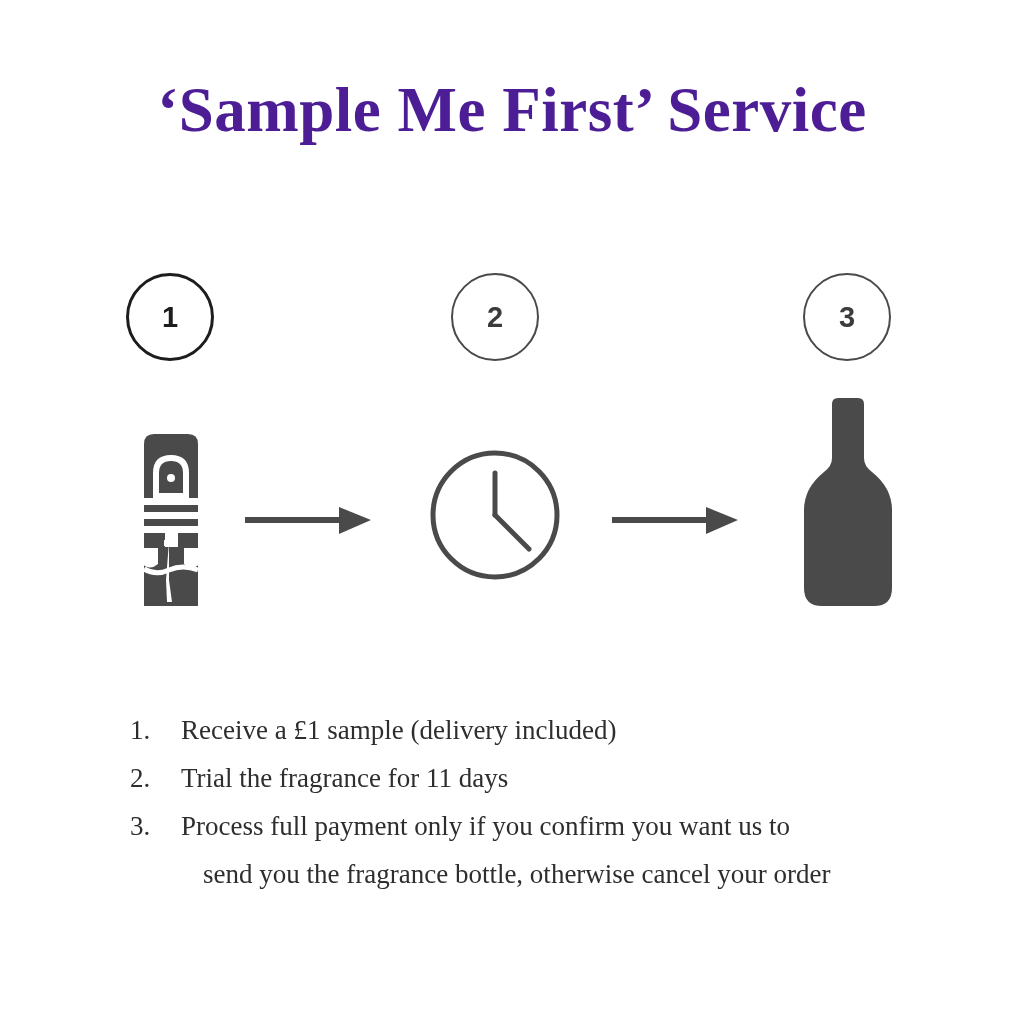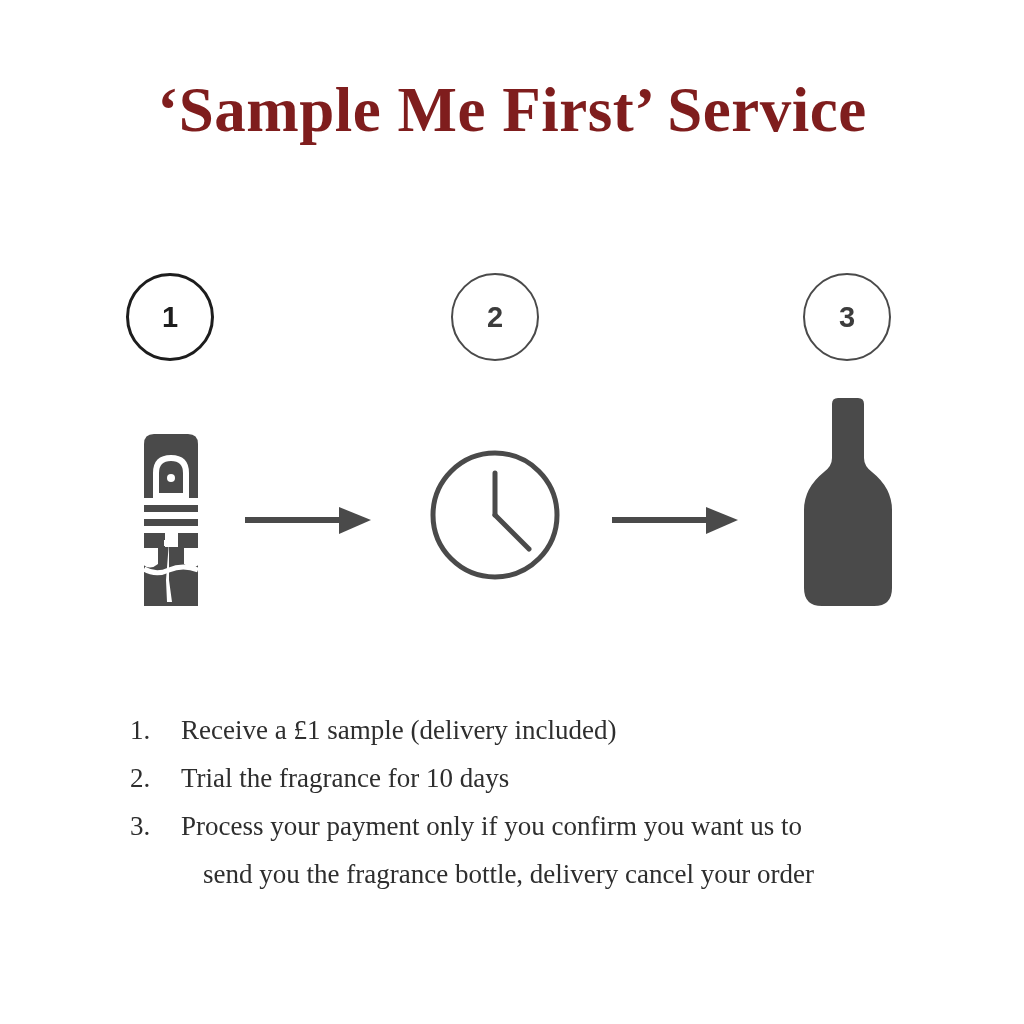--- a/index.html
+++ b/index.html
@@ -26,21 +26,21 @@
   .title {
     position: absolute;
     top: 74px;
     left: 0;
     width: 1024px;
     text-align: center;
     font-family: "Liberation Serif", serif;
     font-weight: bold;
     font-size: 63px;
     letter-spacing: 0.5px;
-    color: #7f1d1d;
+    color: #4c1d95;
     white-space: nowrap;
   }
 
   
   .step-circle {
     position: absolute;
     width: 88px;
     height: 88px;
     border-radius: 50%;
     box-sizing: border-box;
@@ -196,26 +196,26 @@
 
   <div class="steps-list">
 
     <div class="step-row">
       <span class="step-marker">1.</span>
       <span class="step-text">Receive a £1 sample (delivery included)</span>
     </div>
 
     <div class="step-row">
       <span class="step-marker">2.</span>
-      <span class="step-text">Trial the fragrance for 10 days</span>
+      <span class="step-text">Trial the fragrance for 11 days</span>
     </div>
 
     <div class="step-row">
       <span class="step-marker">3.</span>
       <span class="step-text">
-        <span>Process your payment only if you confirm you want us to</span>
-        <span class="cont">send you the fragrance bottle, delivery cancel your order</span>
+        <span>Process full payment only if you confirm you want us to</span>
+        <span class="cont">send you the fragrance bottle, otherwise cancel your order</span>
       </span>
     </div>
 
   </div>
 
 </div>
 
 </body></html>

